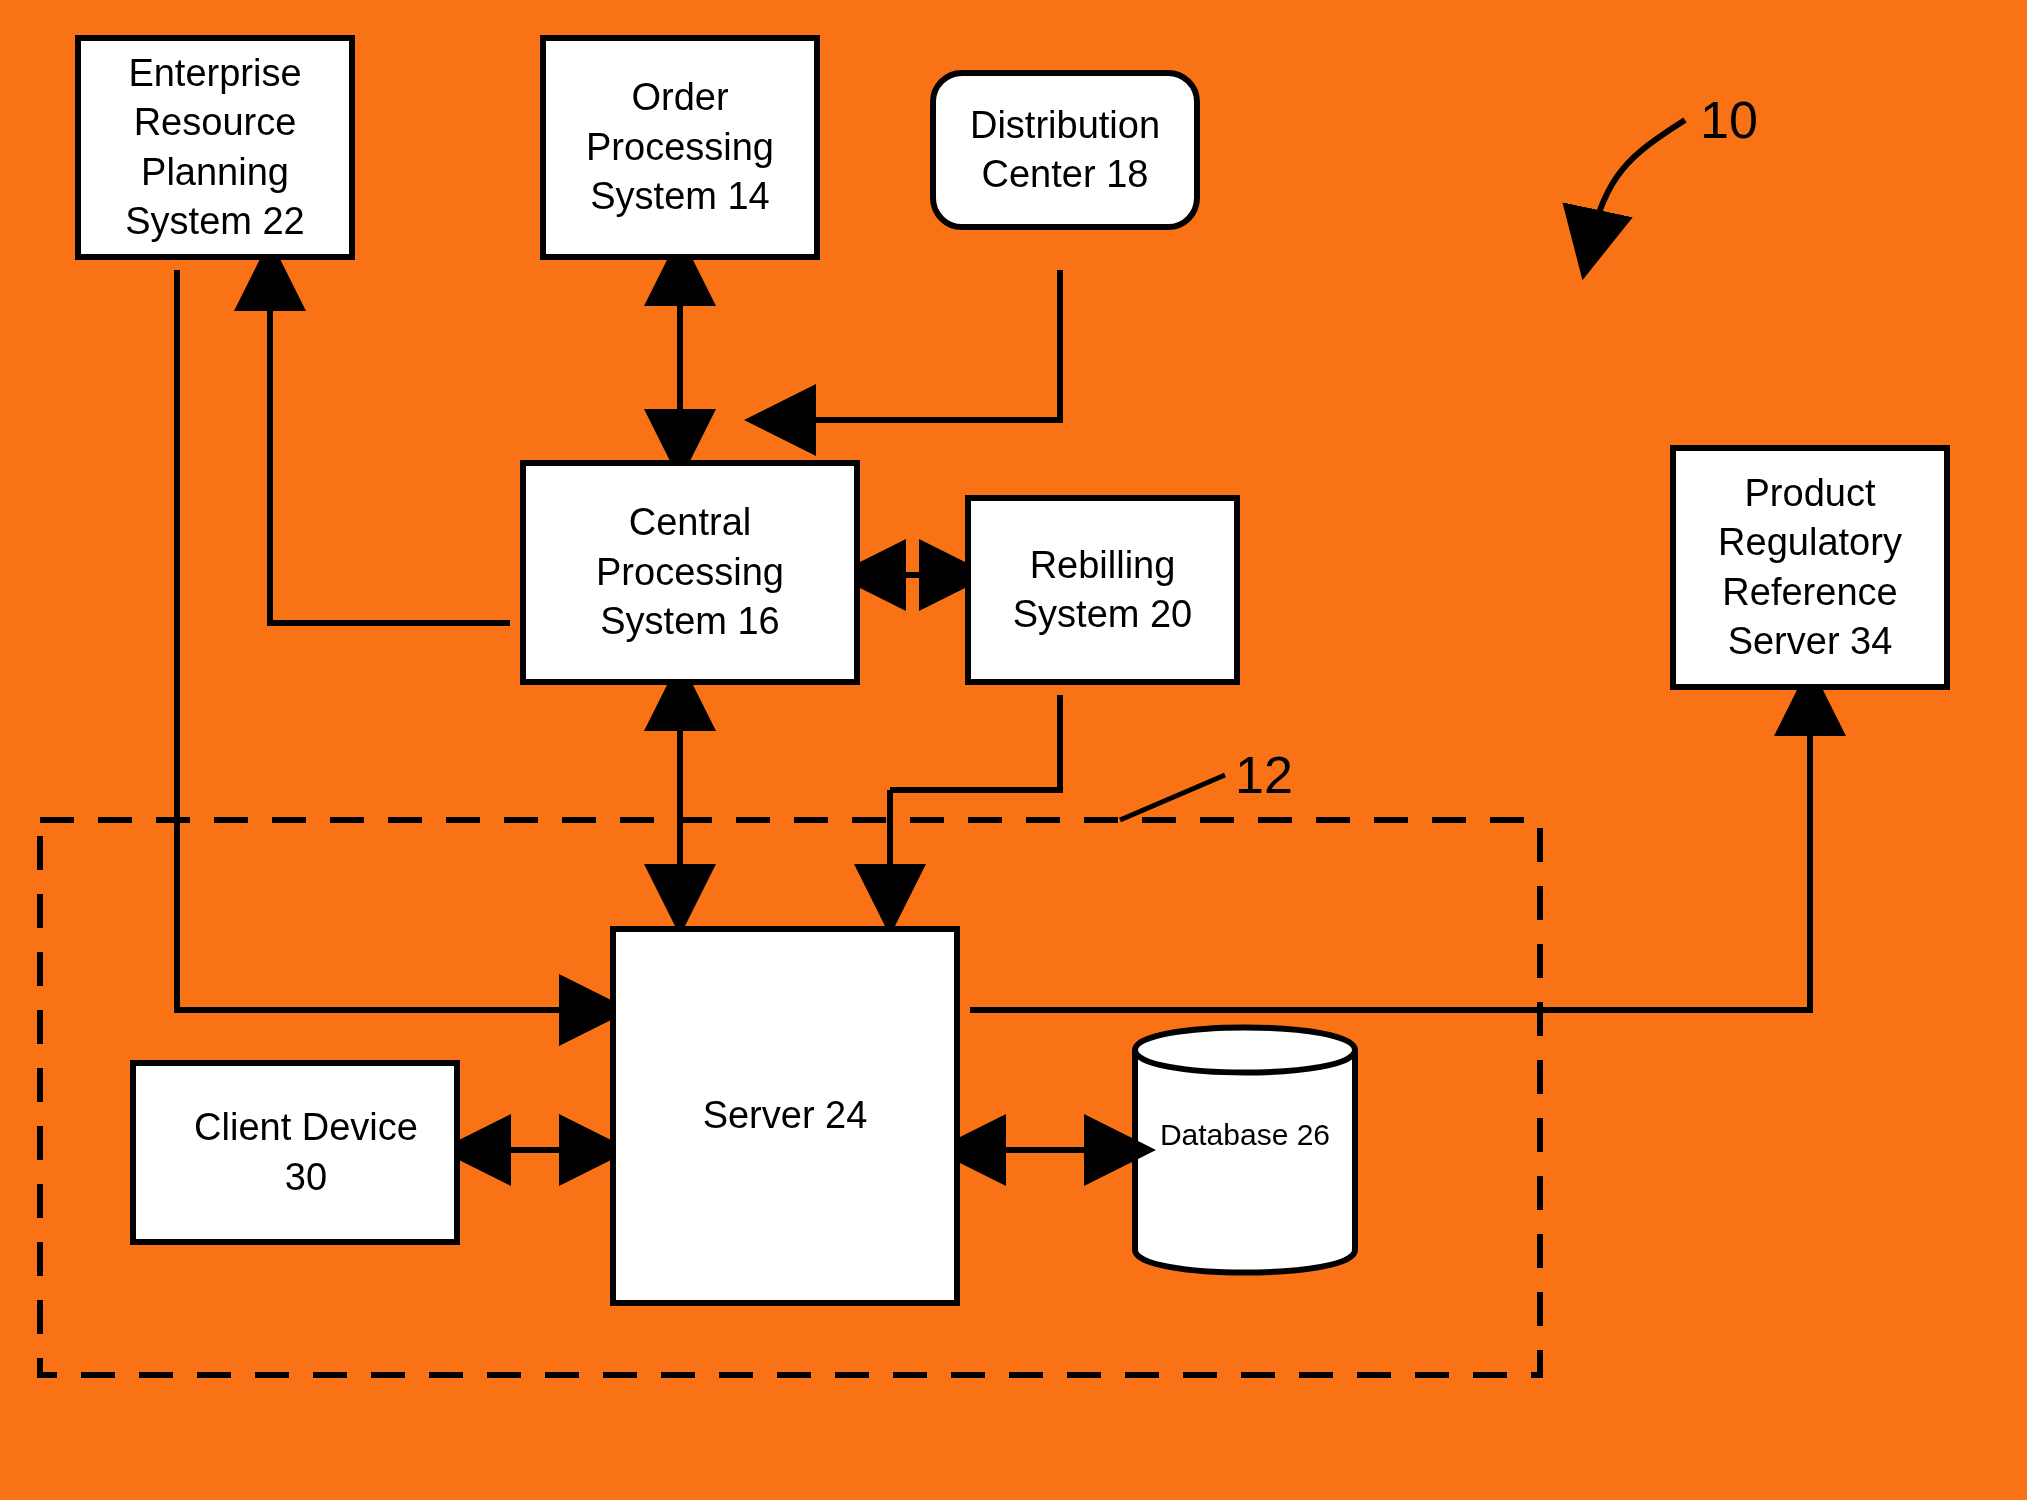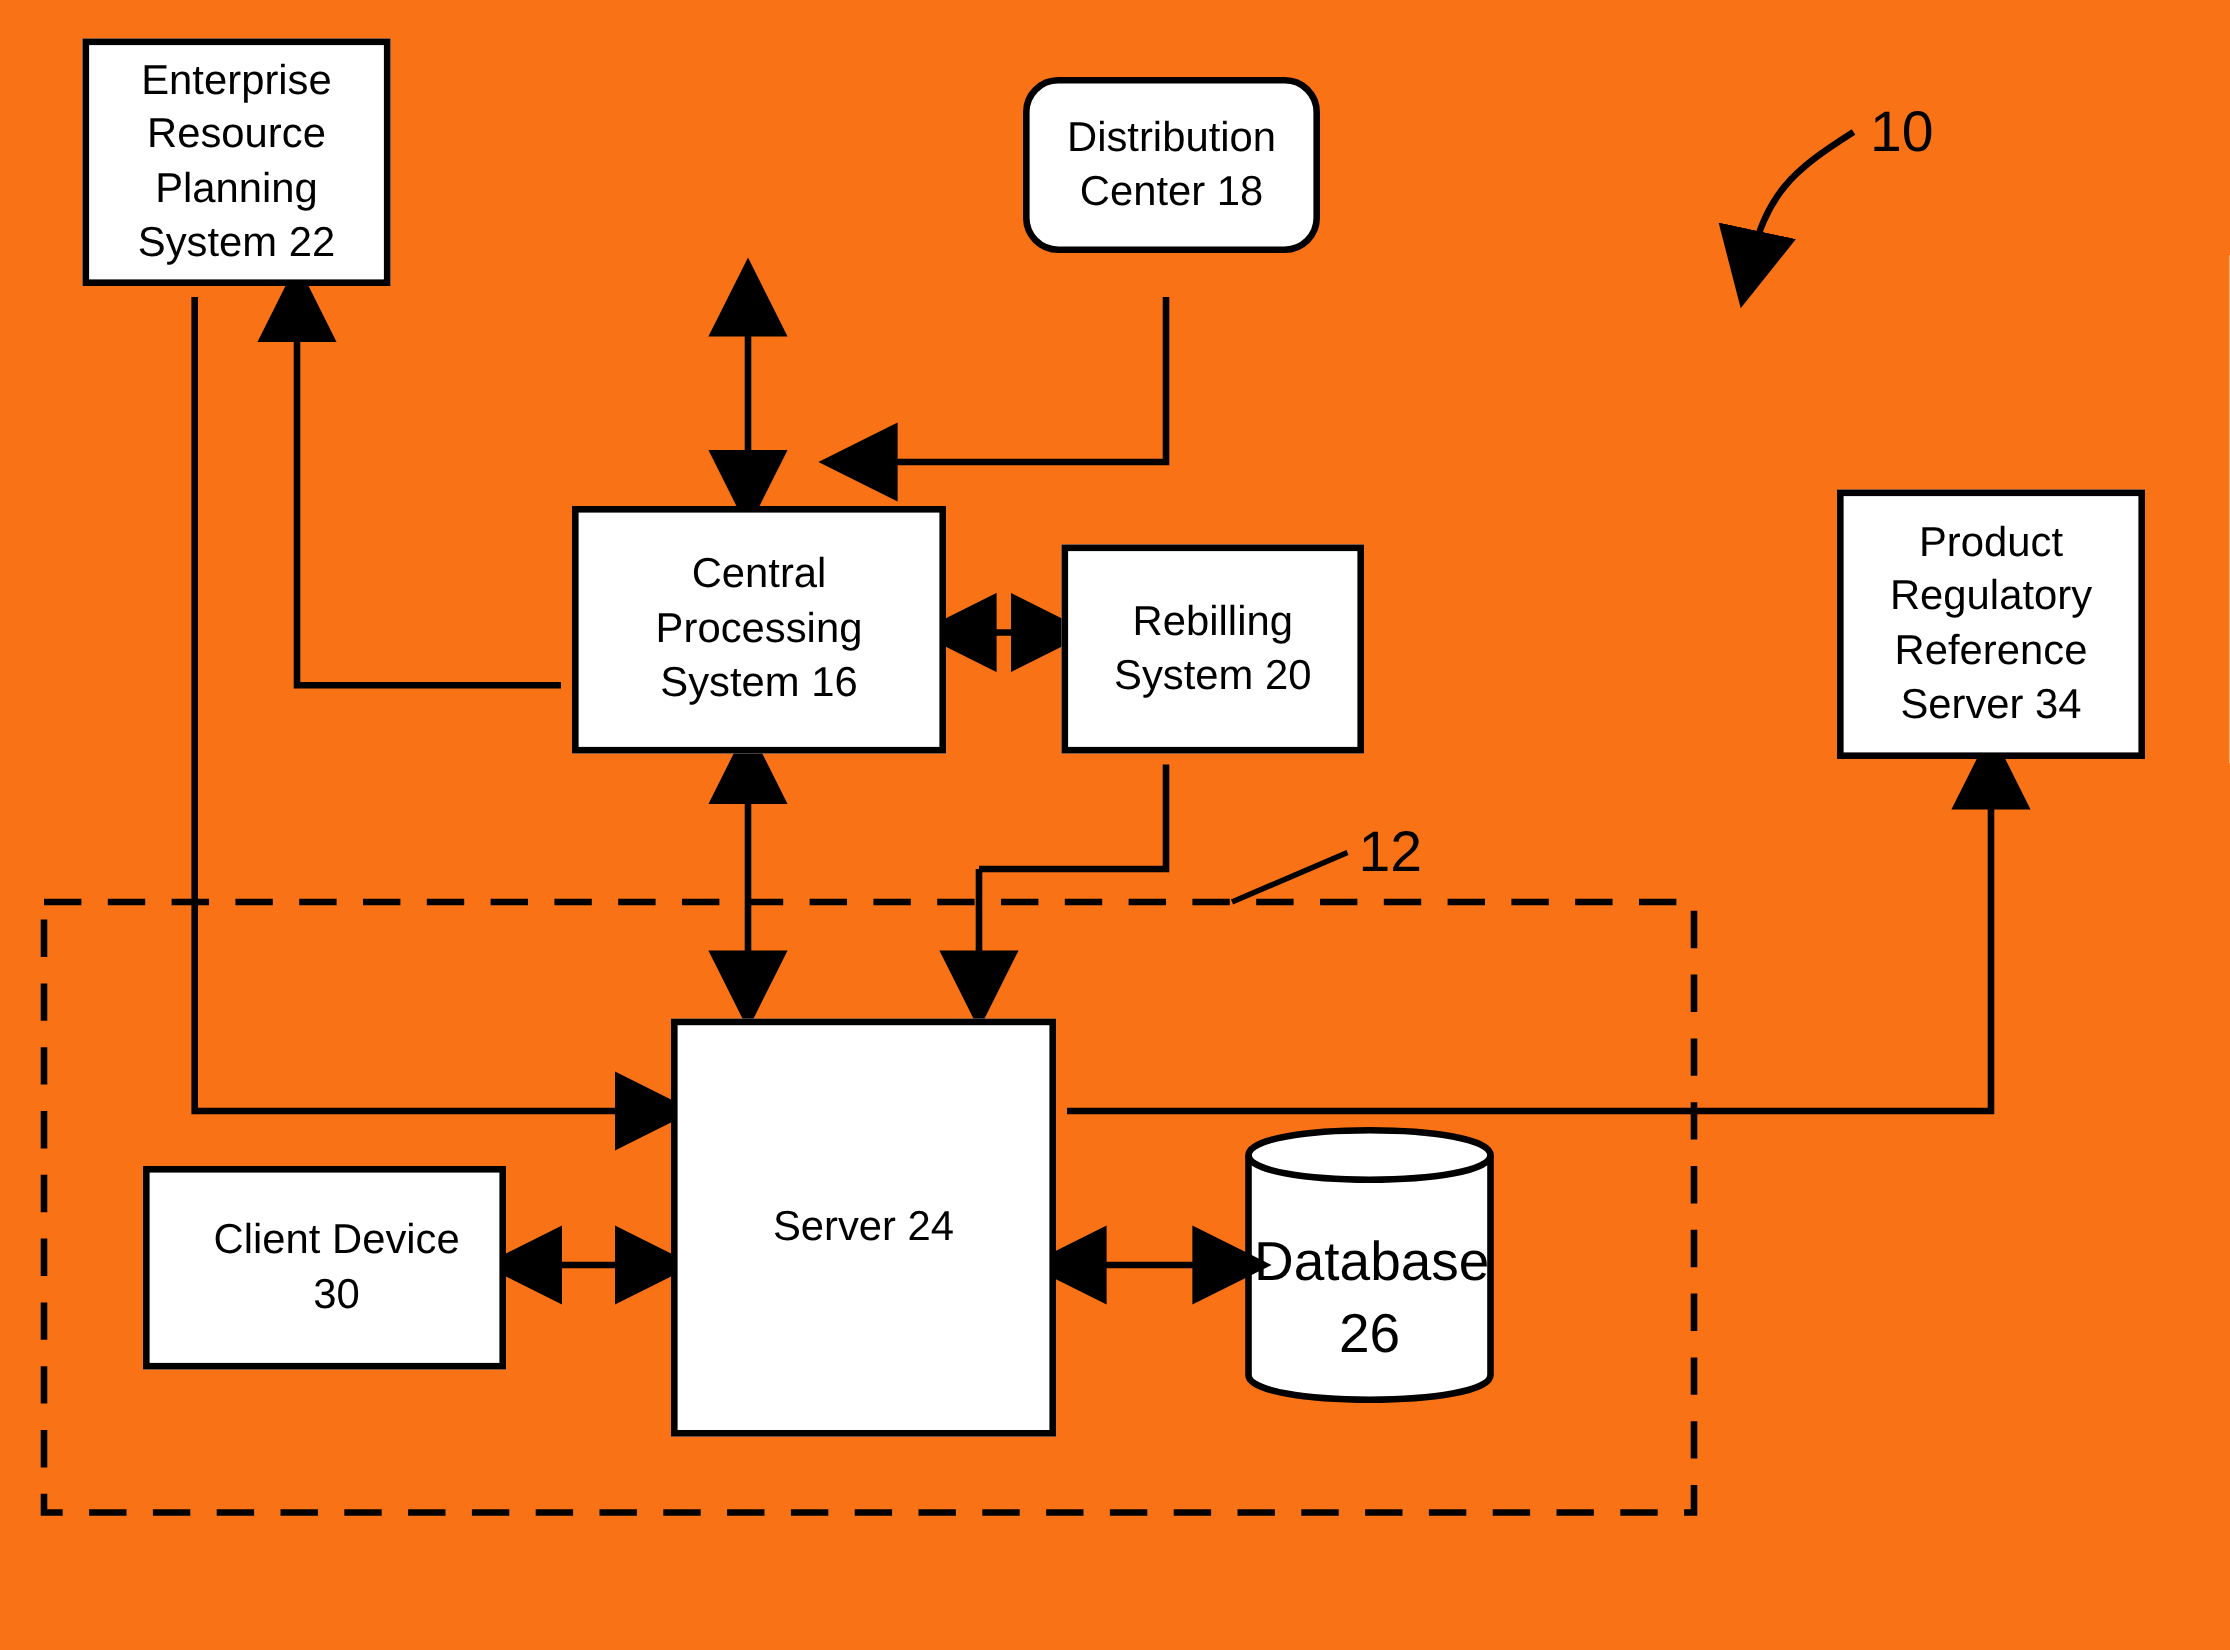--- a/index.html
+++ b/index.html
@@ -36,21 +36,21 @@
     position: absolute;
     left: 0;
     top: 0;
     width: 2027px;
     height: 1500px;
     pointer-events: none;
   }
   .cyl-label {
     position: absolute;
     text-align: center;
-    font-size: 50px;
+    font-size: 30px;
     line-height: 1.3;
   }
 </style>
 </head>
 <body>
 
 <div class="canvas">
 
   <svg class="layer" viewBox="0 0 2027 1500">
     <defs>
@@ -93,20 +93,23 @@
     <polyline points="970,1010 1810,1010 1810,700" fill="none" stroke="#000" stroke-width="6" marker-end="url(#ah)"></polyline>
 
     <line x1="475" y1="1150" x2="595" y2="1150" stroke="#000" stroke-width="6" marker-start="url(#ah)" marker-end="url(#ah)"></line>
 
     <line x1="970" y1="1150" x2="1120" y2="1150" stroke="#000" stroke-width="6" marker-start="url(#ah)" marker-end="url(#ah)"></line>
   </svg>
 
   <div class="box" style="left:75px;  top:35px;  width:280px; height:225px;">
       <span>Enterprise Resource Planning System 22</span>
     </div>
+  <div class="box" style="left:540px; top:35px;  width:280px; height:225px;">
+      <span>Order Processing System 14</span>
+    </div>
   <div class="box" style="left:930px; top:70px;  width:270px; height:160px;border-radius:32px;">
       <span>Distribution Center 18</span>
     </div>
   <div class="box" style="left:520px; top:460px; width:340px; height:225px;align-items:center;">
       <span>Central Processing System 16</span>
     </div>
   <div class="box" style="left:965px; top:495px; width:275px; height:190px;">
       <span>Rebilling System 20</span>
     </div>
   <div class="box" style="left:1670px;top:445px; width:280px; height:245px;">

